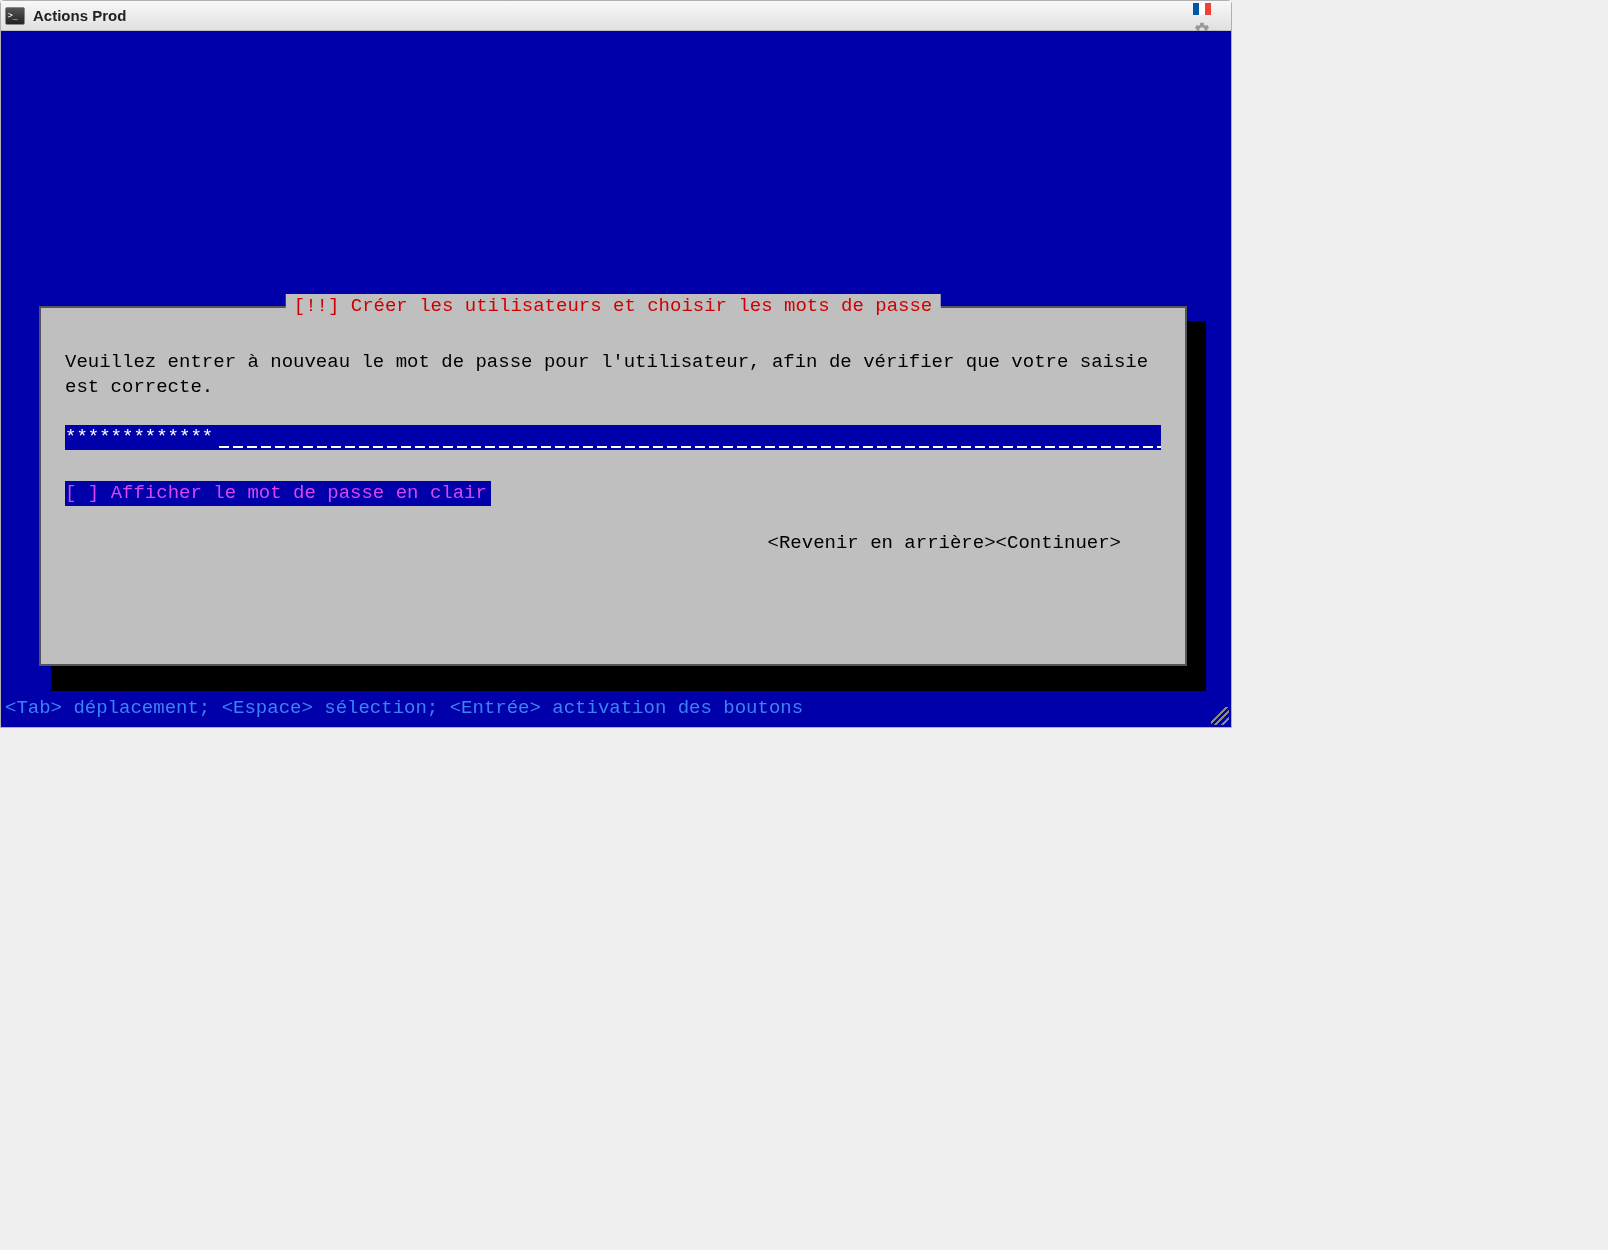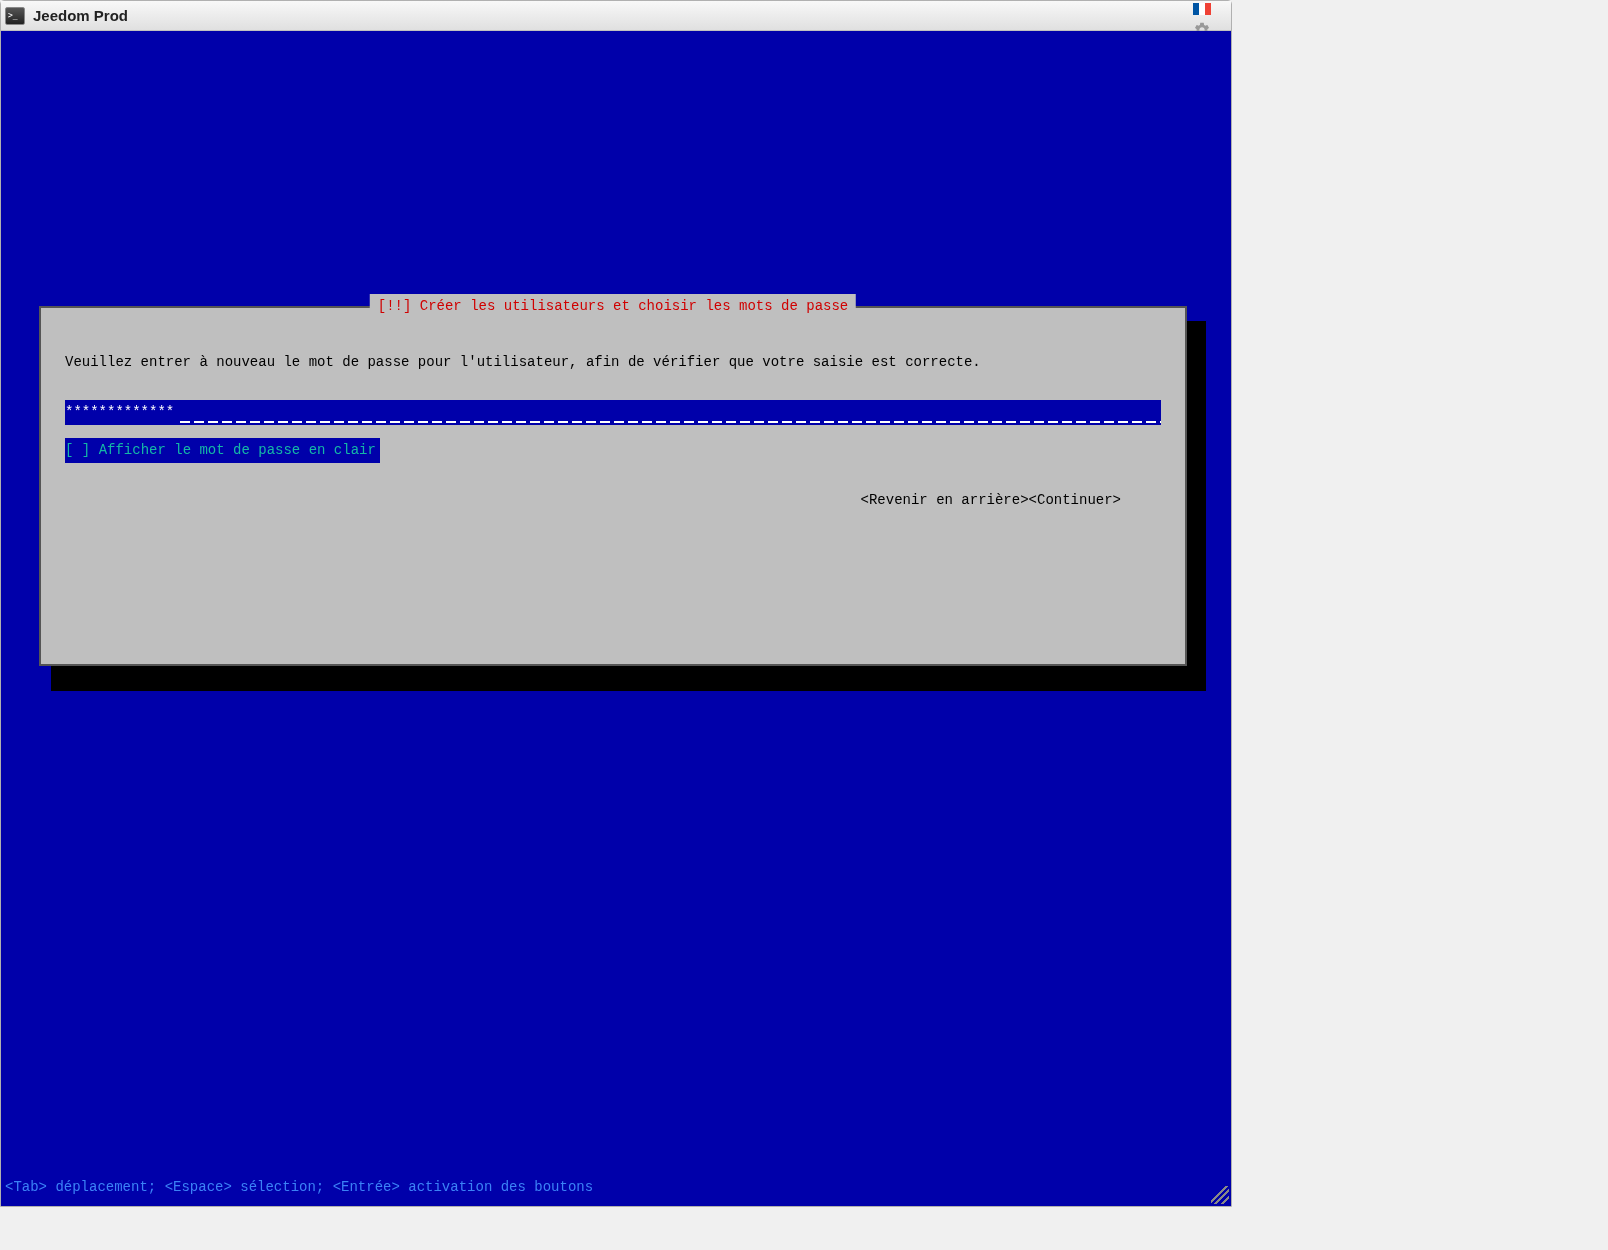--- a/index.html
+++ b/index.html
@@ -112,25 +112,25 @@
       color: #fff;
       display: flex;
       align-items: center;
       justify-content: center;
       font-size: 14px;
       font-weight: bold;
     }
     
     .console-area {
       width: 100%;
-      height: 1175px;
+      height: 696px;
       background: #0000aa;
       position: relative;
       font-family: "Courier New", monospace;
-      font-size: 14px;
+      font-size: 19px;
       line-height: 25px;
     }
     
     .dialog-shadow {
       position: absolute;
       left: 50px;
       top: 290px;
       width: 1155px;
       height: 370px;
       background: #000;
@@ -201,24 +201,24 @@
       overflow: hidden;
       border-bottom: 2px dotted transparent;
       background-image: repeating-linear-gradient(to right, #fff 0, #fff 10px, #0000aa 10px, #0000aa 14px);
       background-position: 0 bottom;
       background-size: 14px 2px;
       background-repeat: repeat-x;
       margin-left: 6px;
     }
     
     .checkbox-row {
-      margin-top: 13px;
+      margin-top: 31px;
       display: inline-block;
       background: #0000aa;
-      color: #14b8a6;
+      color: #d946ef;
       padding: 0 4px 0 0;
     }
     
     .nav-row {
       margin-top: 25px;
       display: flex;
       justify-content: flex-end;
       padding: 0 40px;
     }
     
@@ -242,21 +242,21 @@
                                  transparent 76%, #888 76%, #888 84%, transparent 84%);
     }
   </style>
 </head>
 <body>
 
 <div class="window">
   <div class="titlebar">
     <div class="titlebar-left">
       <div class="terminal-icon"></div>
-      <div class="window-title">Jeedom Prod</div>
+      <div class="window-title">Actions Prod</div>
     </div>
     <div class="titlebar-right">
       <div class="tb-icon"></div>
       <div class="tb-icon"></div>
       <div class="tb-icon"></div>
       <div class="flag-icon">
         <span class="flag-blue"></span>
           <span class="flag-white"></span>
           <span class="flag-red"></span>
       </div>

